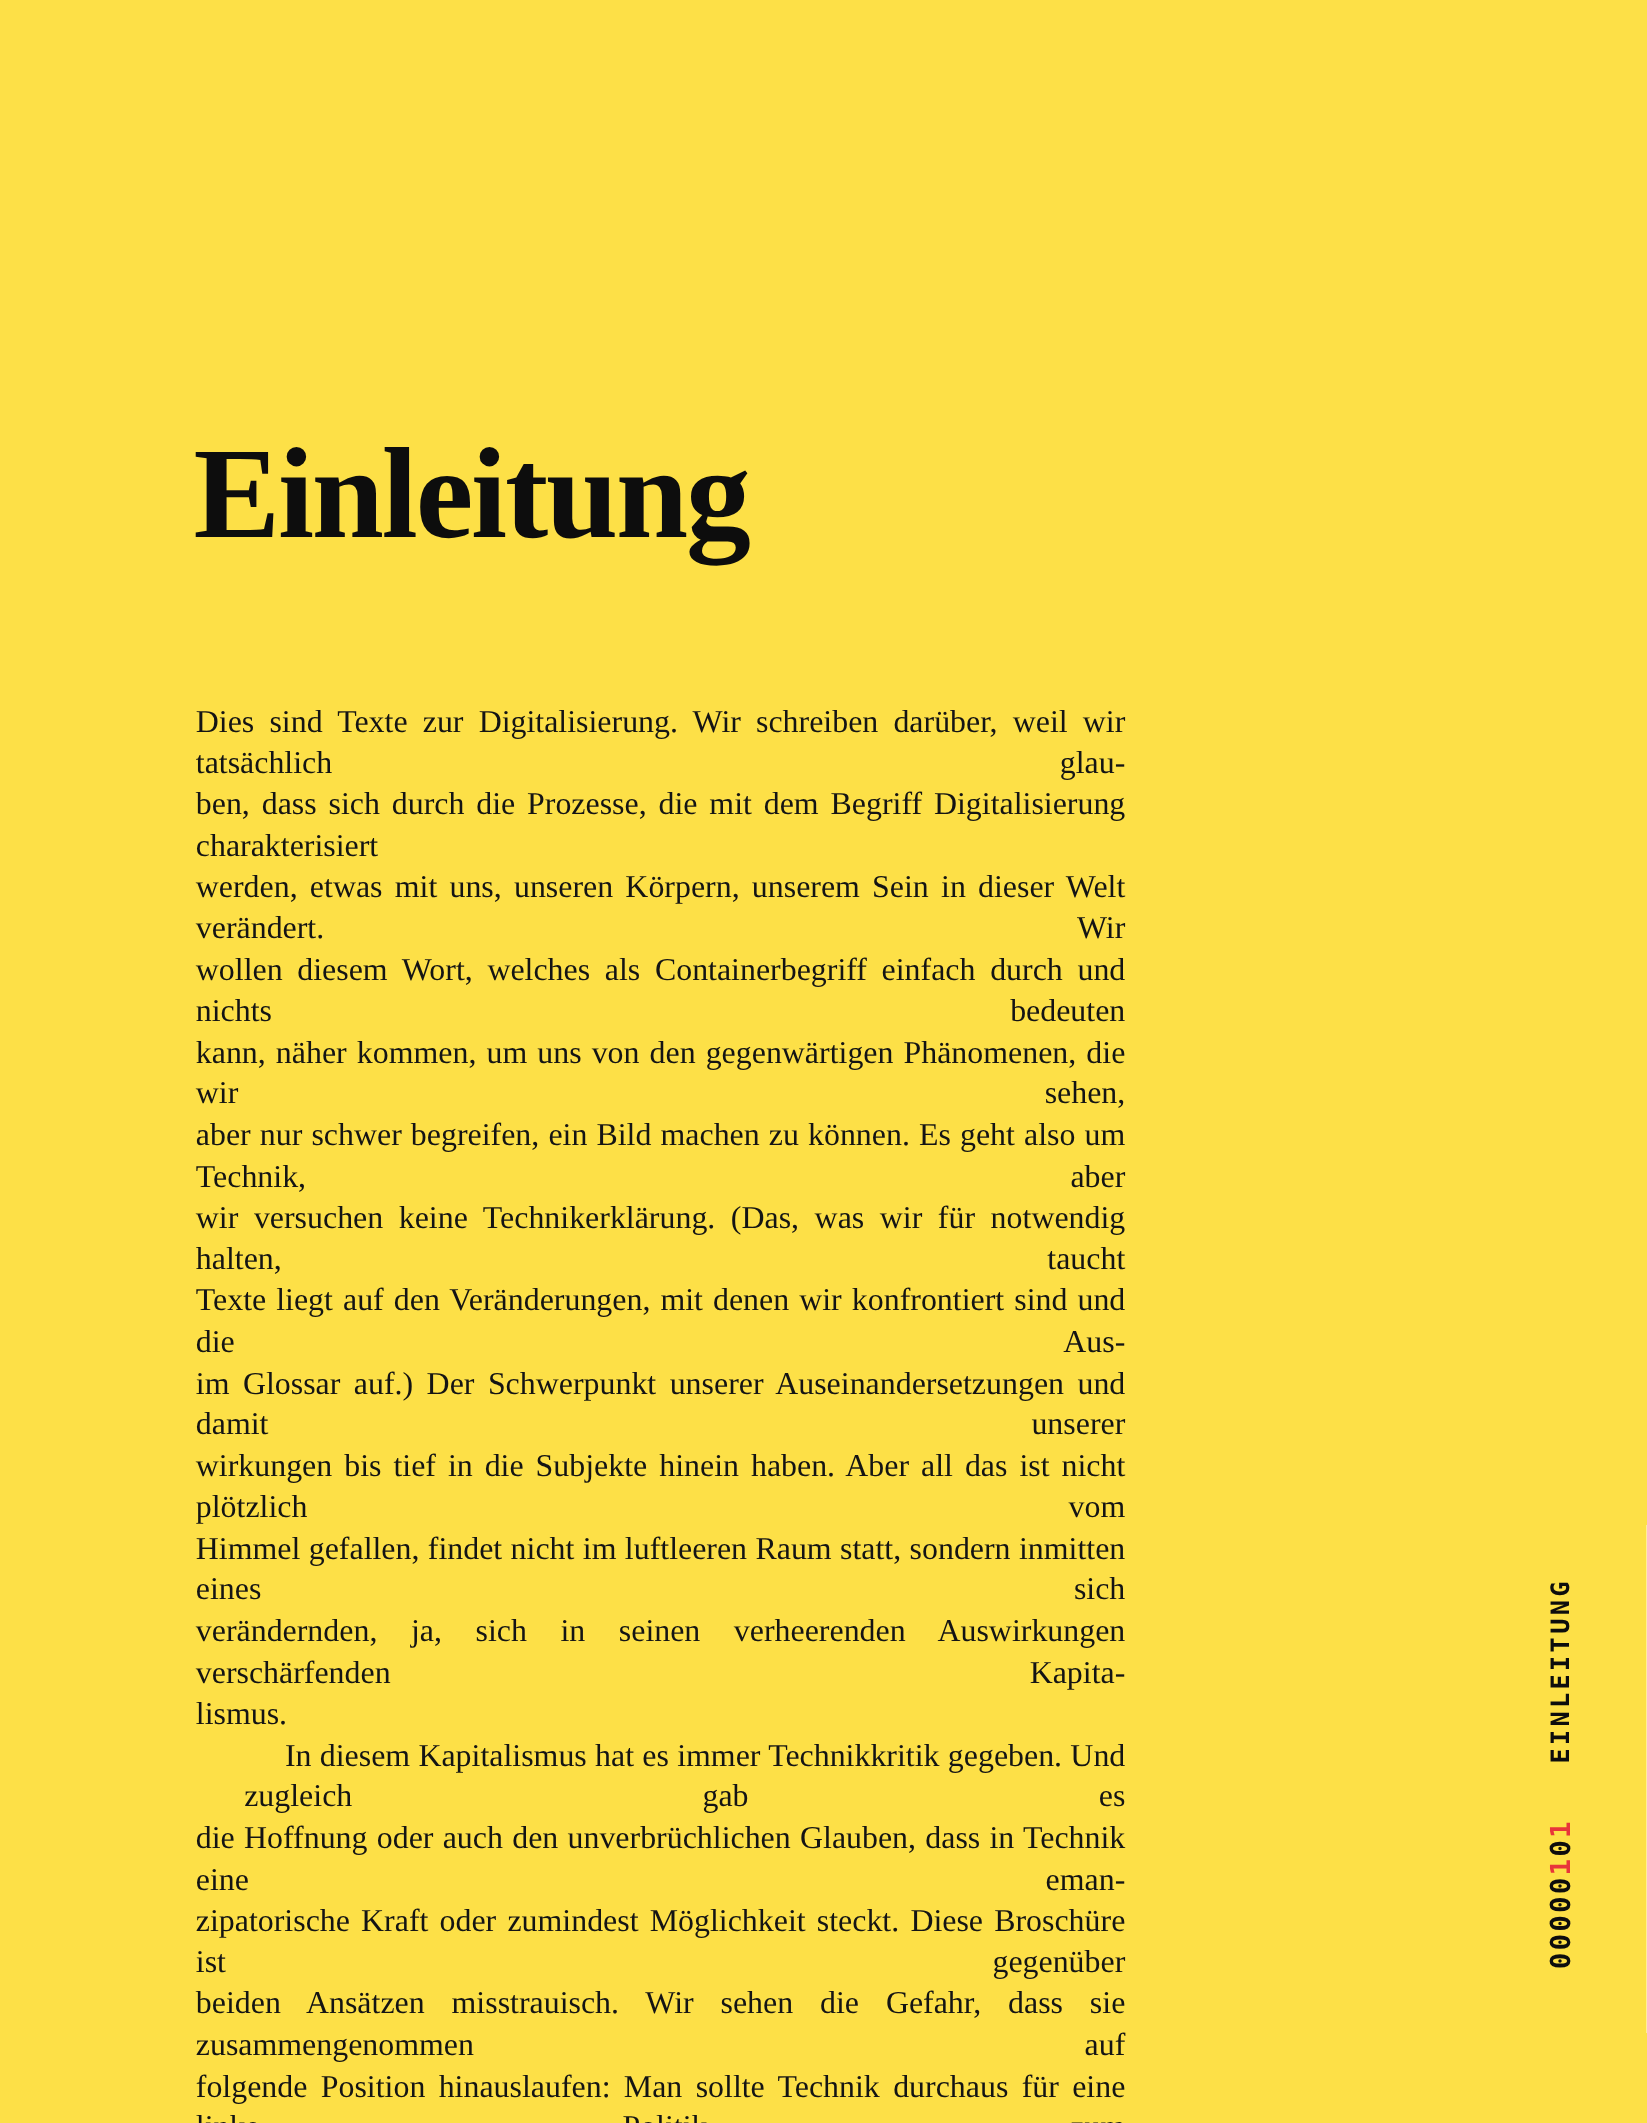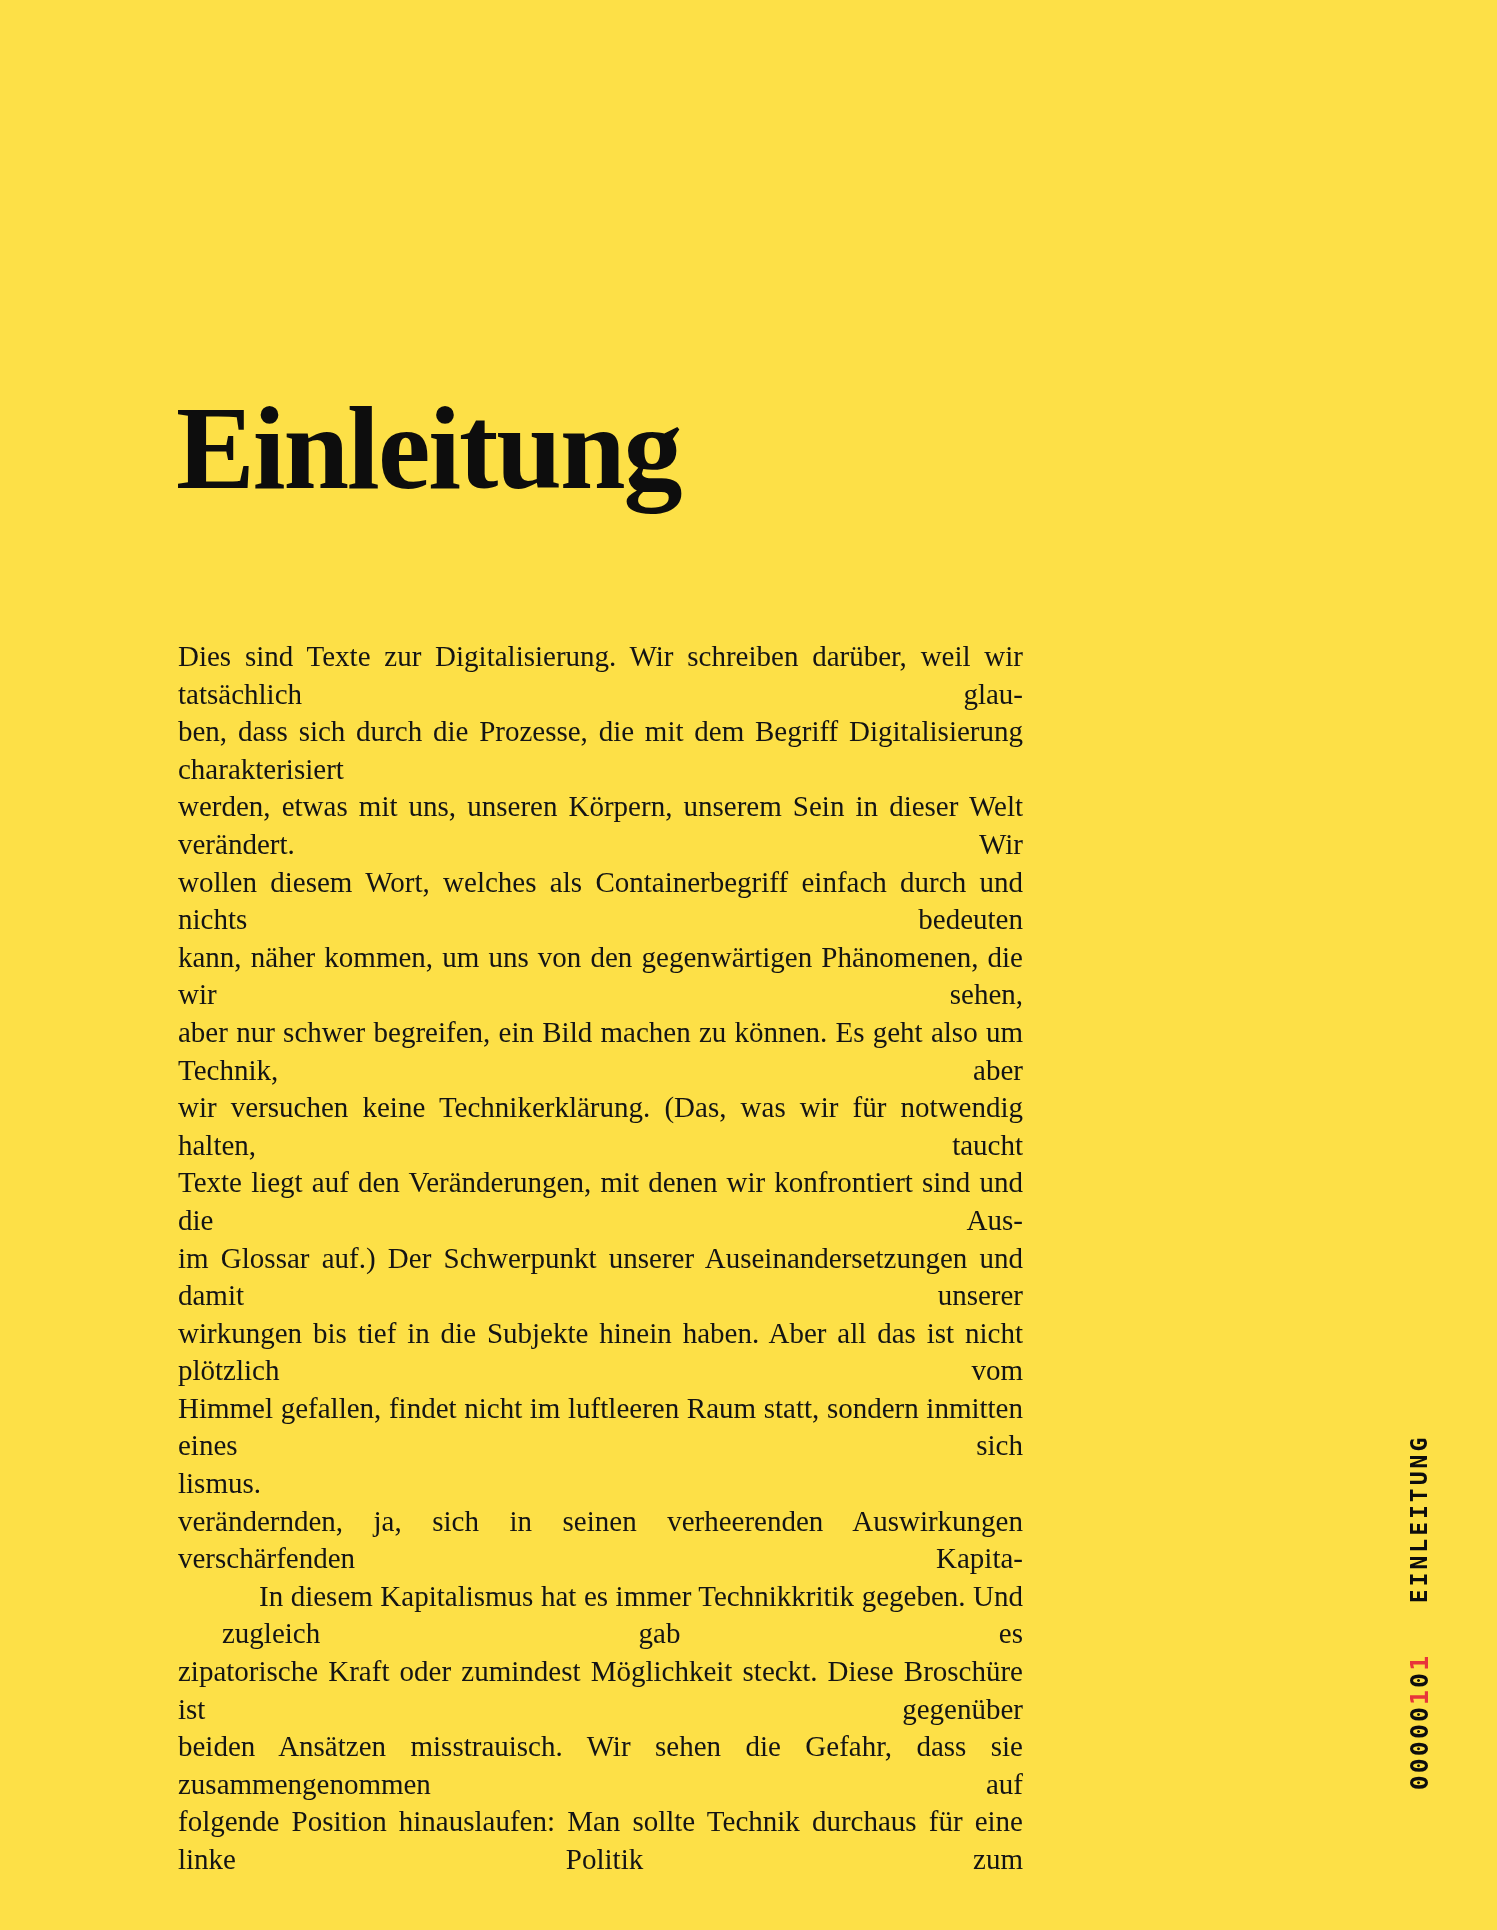--- a/index.html
+++ b/index.html
@@ -89,23 +89,24 @@
       <div class="line">ben, dass sich durch die Prozesse, die mit dem Begriff Digitalisierung charakterisiert</div>
       <div class="line">werden, etwas mit uns, unseren Körpern, unserem Sein in dieser Welt verändert. Wir</div>
       <div class="line">wollen diesem Wort, welches als Containerbegriff einfach durch und nichts bedeuten</div>
       <div class="line">kann, näher kommen, um uns von den gegenwärtigen Phänomenen, die wir sehen,</div>
       <div class="line">aber nur schwer begreifen, ein Bild machen zu können. Es geht also um Technik, aber</div>
       <div class="line">wir versuchen keine Technikerklärung. (Das, was wir für notwendig halten, taucht</div>
       <div class="line">Texte liegt auf den Veränderungen, mit denen wir konfrontiert sind und die Aus-</div>
       <div class="line">im Glossar auf.) Der Schwerpunkt unserer Auseinandersetzungen und damit unserer</div>
       <div class="line">wirkungen bis tief in die Subjekte hinein haben. Aber all das ist nicht plötzlich vom</div>
       <div class="line">Himmel gefallen, findet nicht im luftleeren Raum statt, sondern inmitten eines sich</div>
+      <div class="line">verändernden, ja, sich in seinen verheerenden Auswirkungen verschärfenden Kapita-</div>
       <div class="line lastline">lismus.</div>
-      <div class="line">verändernden, ja, sich in seinen verheerenden Auswirkungen verschärfenden Kapita-</div>
       <div class="line indent">In diesem Kapitalismus hat es immer Technikkritik gegeben. Und zugleich gab es</div>
+      <div class="line">die Hoffnung oder auch den unverbrüchlichen Glauben, dass in Technik eine eman-</div>
       <div class="line">zipatorische Kraft oder zumindest Möglichkeit steckt. Diese Broschüre ist gegenüber</div>
       <div class="line">beiden Ansätzen misstrauisch. Wir sehen die Gefahr, dass sie zusammengenommen auf</div>
       <div class="line">folgende Position hinauslaufen: Man sollte Technik durchaus für eine linke Politik zum</div>
     </div>
 
   <div class="chapter-vertical">EINLEITUNG</div>
 
   <div class="binary-vertical"><span style="color: rgb(13, 13, 13);">0</span><span style="color: rgb(13, 13, 13);">0</span><span style="color: rgb(13, 13, 13);">0</span><span style="color: rgb(13, 13, 13);">0</span><span style="color: rgb(13, 13, 13);">0</span><span style="color: rgb(232, 53, 58);">1</span><span style="color: rgb(13, 13, 13);">0</span><span style="color: rgb(232, 53, 58);">1</span></div>
 
 </div>

